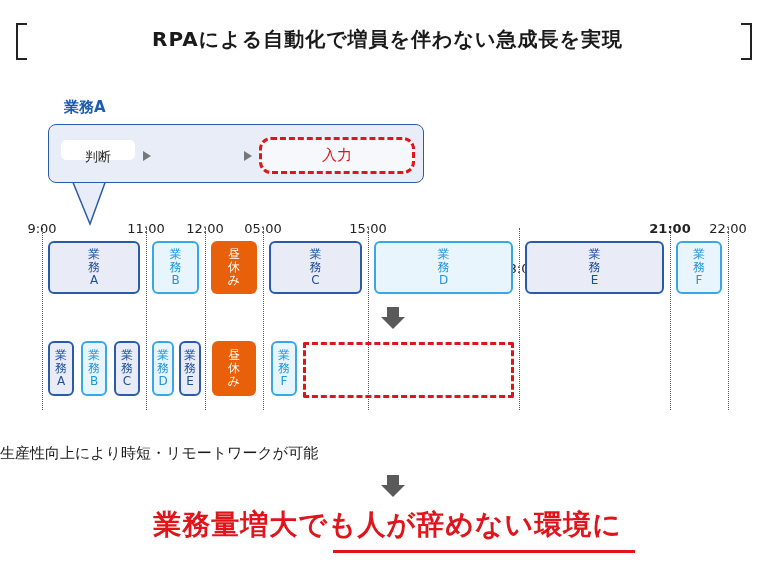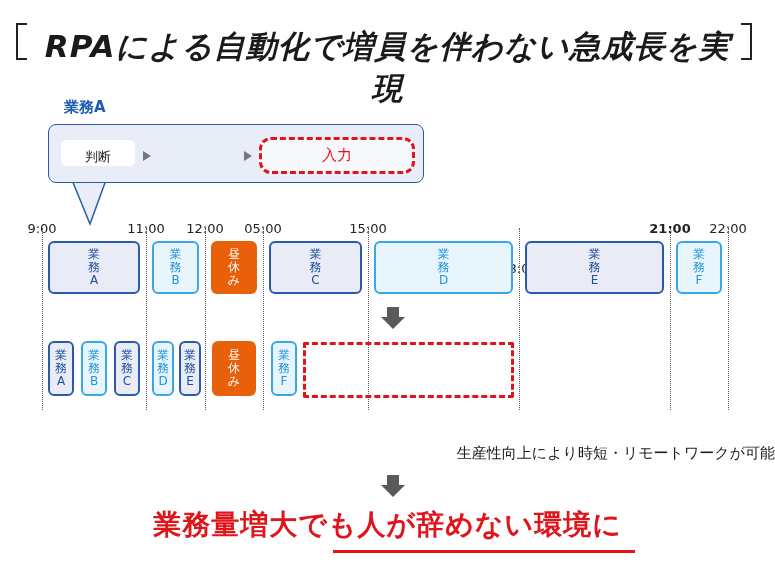--- a/index.html
+++ b/index.html
@@ -5,27 +5,27 @@
   html, body { margin:0; padding:0; }
   body { width:775px; height:574px; background:#ffffff; position:relative; overflow:hidden;
          font-family:"DejaVu Sans", sans-serif; color:#222; }
   .abs { position:absolute; }
 
   
   .bracket { position:absolute; width:9px; height:33px; border:2px solid #222; }
   .bracket.left { left:16px; top:23px; border-right:none; }
   .bracket.right { left:741px; top:23px; border-left:none; }
   .title { position:absolute; left:40px; top:26px; width:695px; text-align:center;
-           font-size:31px; font-weight:bold; letter-spacing:1px; color:#1a1a1a;font-style:italic; }
+           font-size:20px; font-weight:bold; letter-spacing:1px; color:#1a1a1a; }
 
   
   .callout-label { position:absolute; left:64px; top:98px; font-size:15px; font-weight:bold; color:#1b5cb1; }
   .callout { position:absolute; left:48px; top:124px; width:374px; height:57px;
              background:#e8edf7; border:1.5px solid #2a5ba8; border-radius:8px; }
-  .step { position:absolute; top:15px; height:26px; background:#fff; border-radius:5px;
+  .step { position:absolute; top:15px; height:20px; background:#fff; border-radius:5px;
           font-size:13px; line-height:34px; text-align:center; color:#222; }
   .step.s1 { left:12px; width:74px; }
   .step.s2 { left:111px; width:76px; }
   .step-arrow { position:absolute; top:26px; width:0; height:0;
                 border-top:5px solid transparent; border-bottom:5px solid transparent; border-left:8px solid #777; }
   .step-arrow.a1 { left:94px; }
   .step-arrow.a2 { left:195px; }
   .step.s3 { left:210px; top:12px; width:150px; height:31px; line-height:31px;
              background:#f7f8fc; border:3px dashed #e0141b; border-radius:12px; color:#e0141b; font-size:15px; }
 
@@ -45,21 +45,21 @@
 
   .red-dashed { position:absolute; left:303px; top:342px; width:205px; height:50px;
                 border:3.5px dashed #e0141b; border-radius:2px; }
 
   
   .down-arrow { position:absolute; width:24px; height:22px; }
   .down-arrow .shaft { position:absolute; left:6px; top:0; width:12px; height:10px; background:#5a5a5a; }
   .down-arrow .head { position:absolute; left:0; top:10px; width:0; height:0;
                       border-left:12px solid transparent; border-right:12px solid transparent; border-top:12px solid #5a5a5a; }
 
-  .sub { position:absolute; left:0; width:775px; top:444px; text-align:right; font-size:15px; color:#1a1a1a; }
+  .sub { position:absolute; left:0; width:775px; top:444px; text-align:left; font-size:15px; color:#1a1a1a; }
   .conclusion { position:absolute; left:0; width:775px; top:506px; text-align:center;
                 font-size:28px; font-weight:bold; color:#e0141b; letter-spacing:1px; }
   .underline { position:absolute; left:333px; top:550px; width:302px; height:3px; background:#e0141b; }
 </style>
 </head>
 <body>
 
 <div class="bracket left"></div>
 <div class="title">RPAによる自動化で増員を伴わない急成長を実現</div>
 <div class="bracket right"></div>

